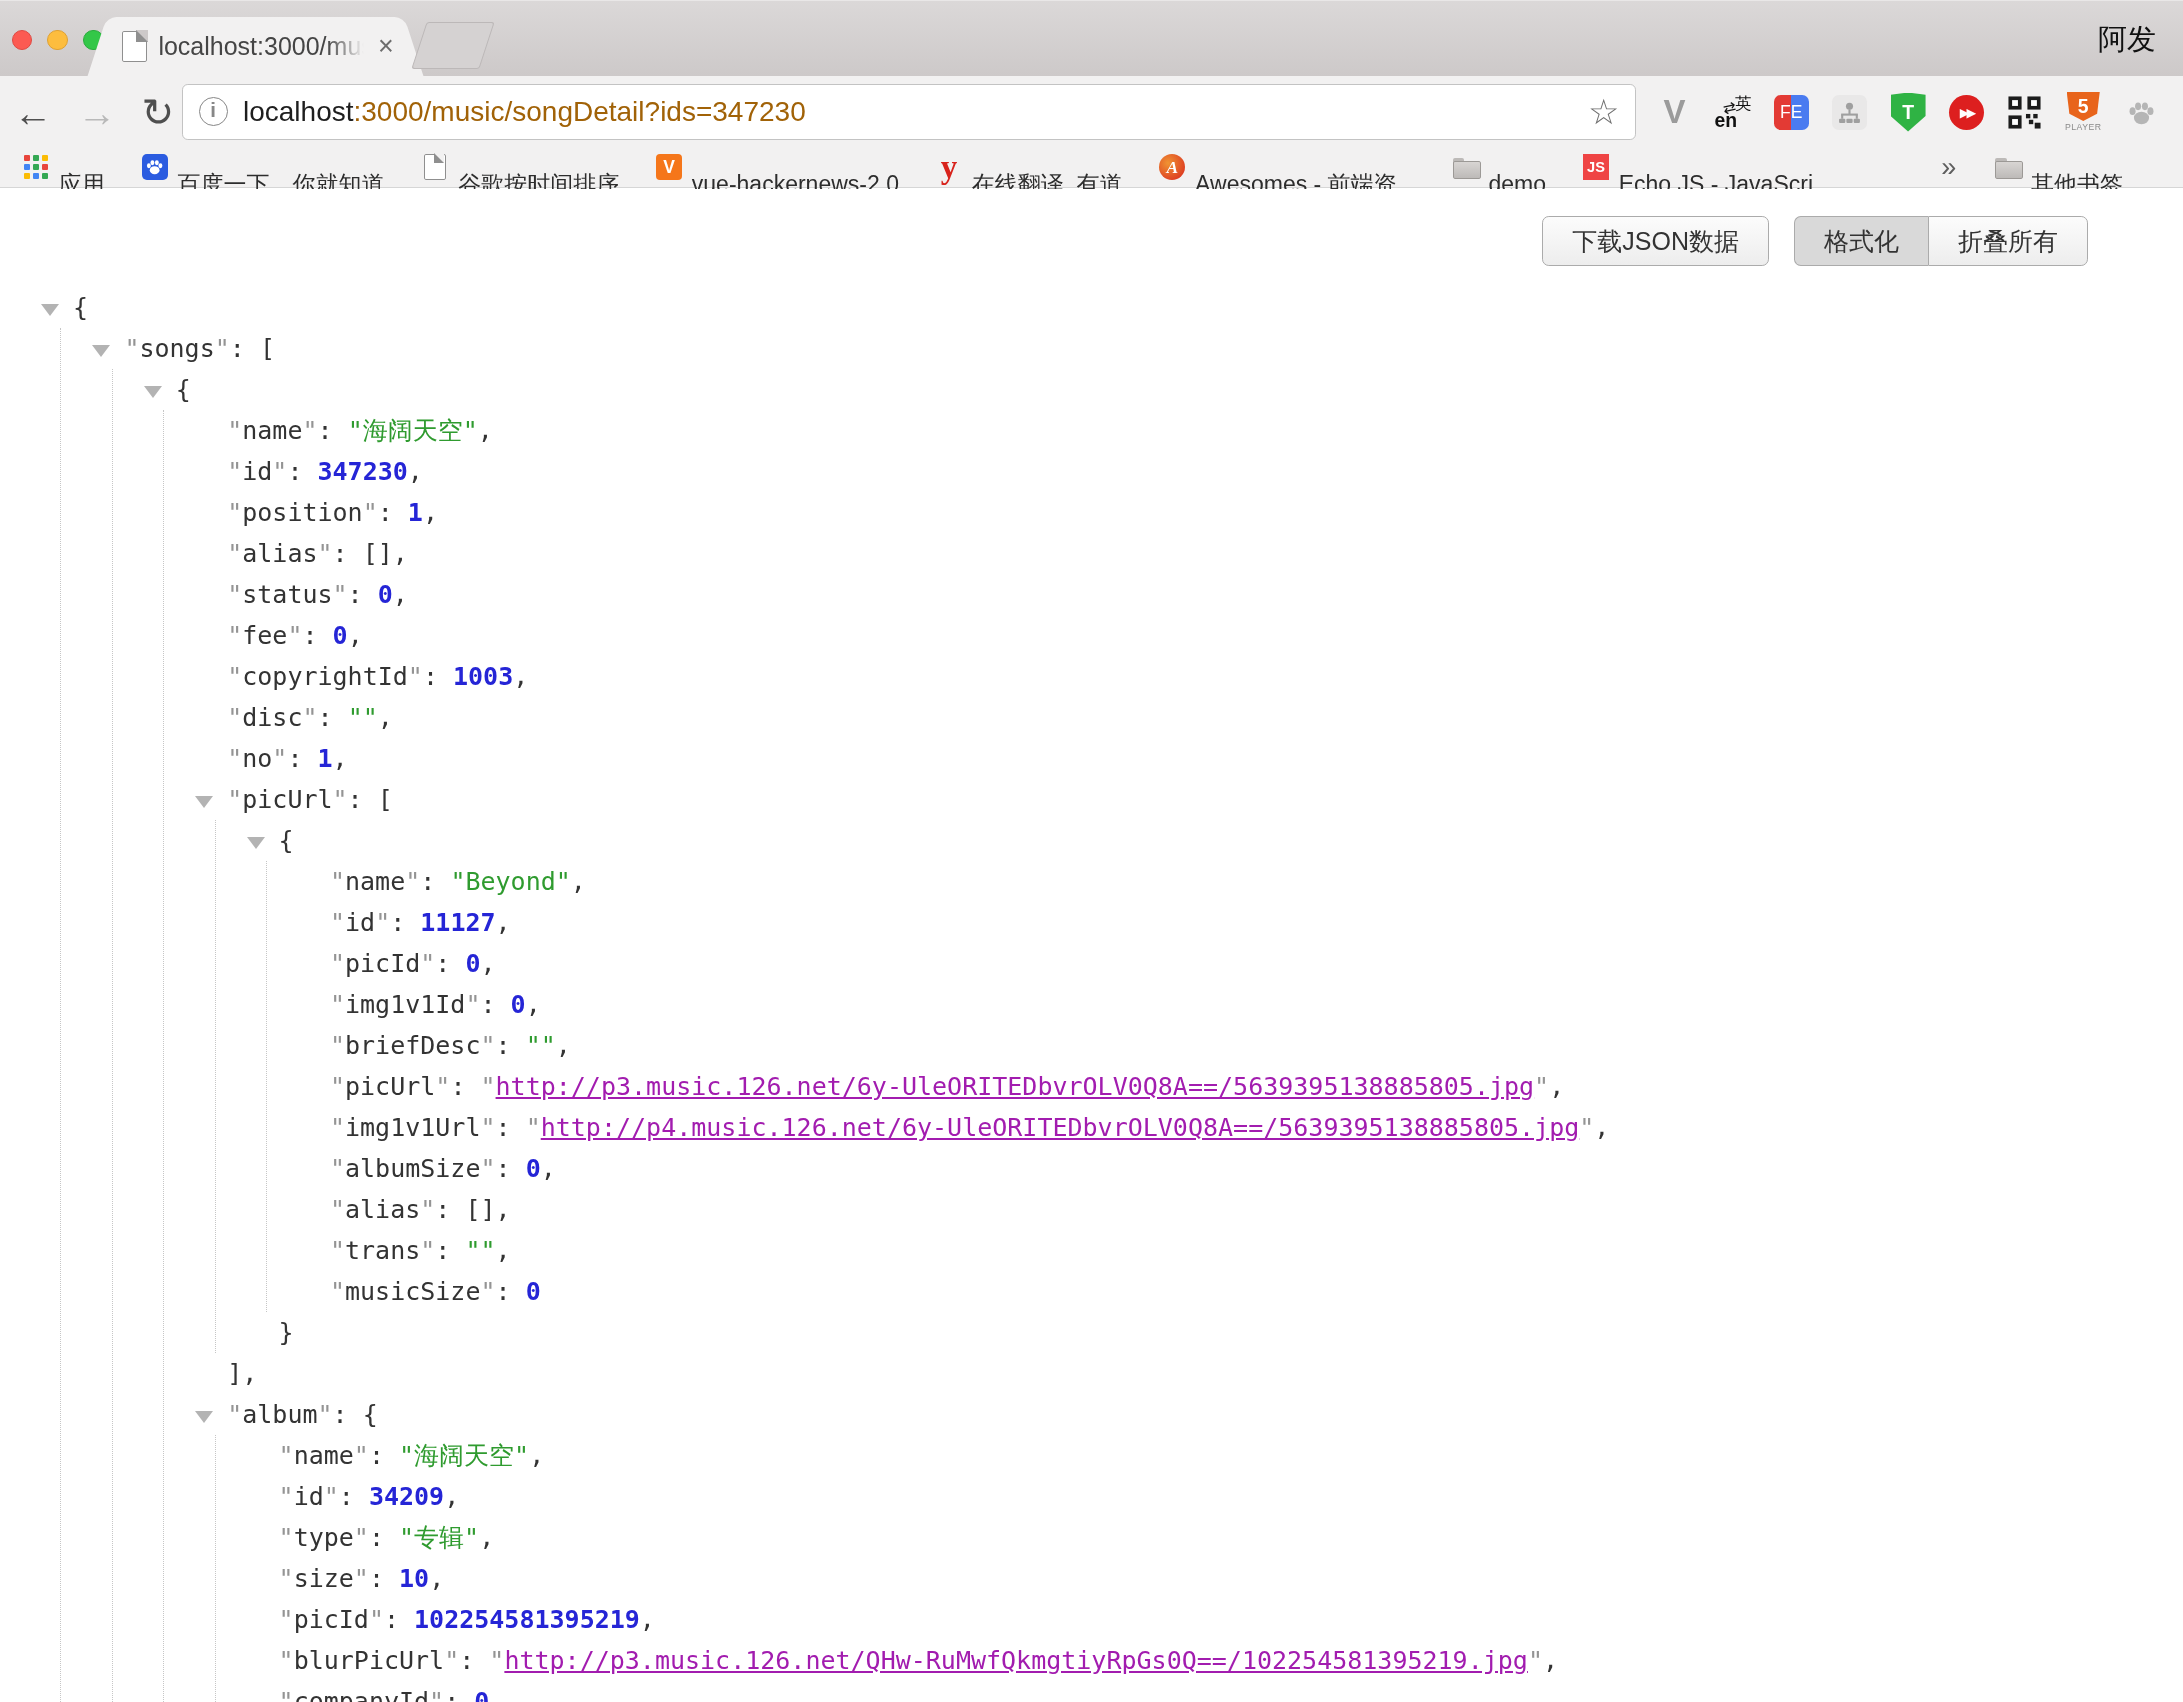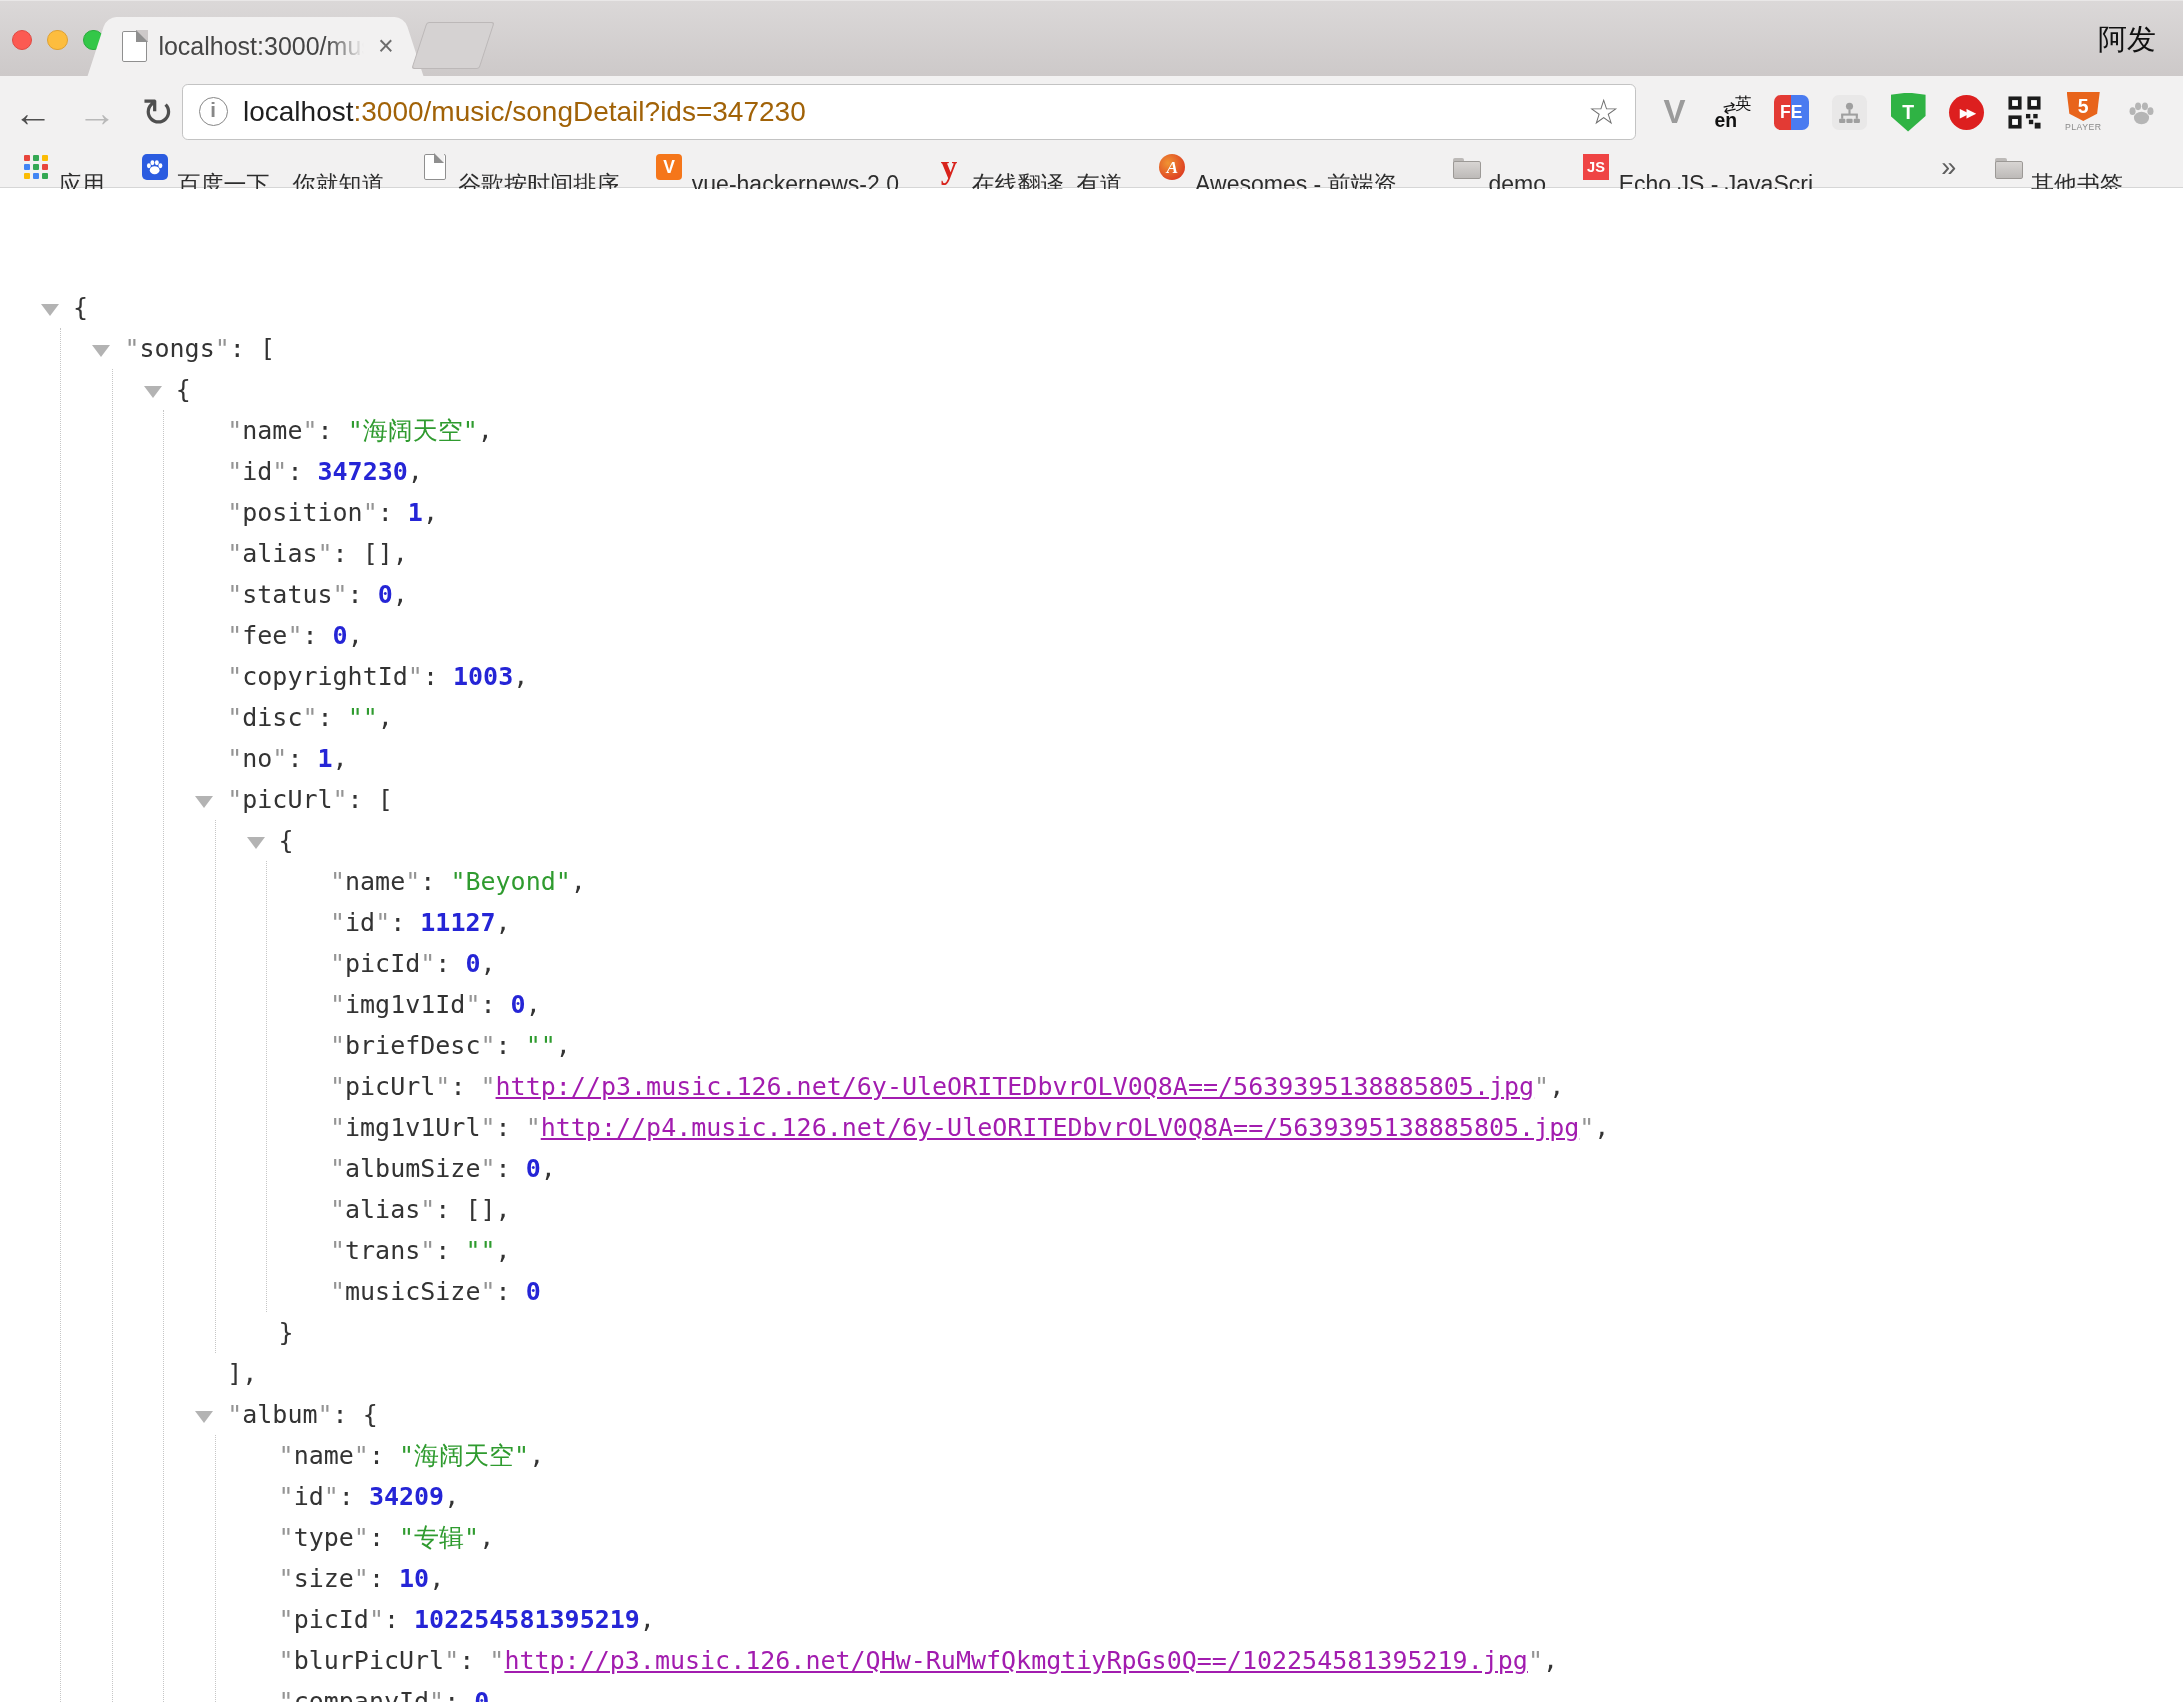--- a/index.html
+++ b/index.html
@@ -50,21 +50,21 @@
   .ext-row { position:absolute; left:1655px; top:0; height:72px; display:flex; align-items:center; gap:19.4px; }
   .ext { width:39px; height:45px; display:flex; flex-direction:column; align-items:center; justify-content:center; position:relative; }
 
   
   .ei-vue { font-size:33px; font-weight:bold; color:#9b9b9b; }
   .ei-youdao { position:relative; width:37px; height:39px; }
   .ei-youdao .en { position:absolute; left:0; bottom:0; font-size:19.4px; font-weight:bold; color:#111;text-align:center; }
   .ei-youdao .ying { position:absolute; right:0; top:0; font-size:16.5px; color:#111; }
   .ei-youdao .arr { position:absolute; left:8.7px; top:6.8px; font-size:15.5px; color:#111; transform:rotate(-12deg); }
   .ei-fe { width:35px; height:35px; border-radius:6.8px; background:linear-gradient(90deg,#e33a34 50%,#4a7bf0 50%);
-           color:#fff; font-weight:bold; font-size:17.5px; display:flex; align-items:center; justify-content:center; }
+           color:#fff; font-weight:normal; font-size:17.5px; display:flex; align-items:center; justify-content:center; }
   .ei-org { width:35px; height:35px; border-radius:6.8px; background:#e9e8e8; display:flex; align-items:center; justify-content:center; }
   .ei-shield { width:35px; height:39px; background:#2fb344; color:#fff; font-weight:bold; font-size:19.4px;
            display:flex; align-items:center; justify-content:center;
            clip-path:polygon(0 6%,50% 0,100% 6%,100% 60%,50% 100%,0 60%); }
   .ei-ff { width:35px; height:35px; border-radius:50%; background:#dd1f1f; color:#fff; font-size:12.6px;
            letter-spacing:-2.9px; display:flex; align-items:center; justify-content:center; }
   .ei-h5 { width:33px; height:29px; background:#e8641b; color:#fff; font-weight:bold; font-size:19.4px;
            display:flex; align-items:center; justify-content:center;
            clip-path:polygon(0 0,100% 0,92% 75%,50% 100%,8% 75%); }
   .ext .caption { font-size:8.7px; color:#8a8a8a; margin-top:1px; letter-spacing:0.5px; }
@@ -276,20 +276,25 @@
       </div>
       <span class="bm-spacer"></span>
       <span class="overflow-chevron">»</span>
       <div class="bm-item">
         <span class="bi bi-folder"></span>
         <span class="bm-label">其他书签</span>
       </div>
     </div>
 
   <div class="content">
+    <div class="actions">
+      <div class="btn btn-download">下载JSON数据</div>
+      <div class="btn btn-format">格式化</div>
+      <div class="btn btn-collapse">折叠所有</div>
+    </div>
     <div class="json">
         <div class="jnode">
           <div class="row"><span class="tri"></span><span class="p">{</span></div>
           <div class="children">
             <div class="jnode">
               <div class="row"><span class="tri"></span><span class="q">"</span><span class="key">songs</span><span class="q">"</span><span class="p">: [</span></div>
               <div class="children">
                 <div class="jnode">
                   <div class="row"><span class="tri"></span><span class="p">{</span></div>
                   <div class="children">

